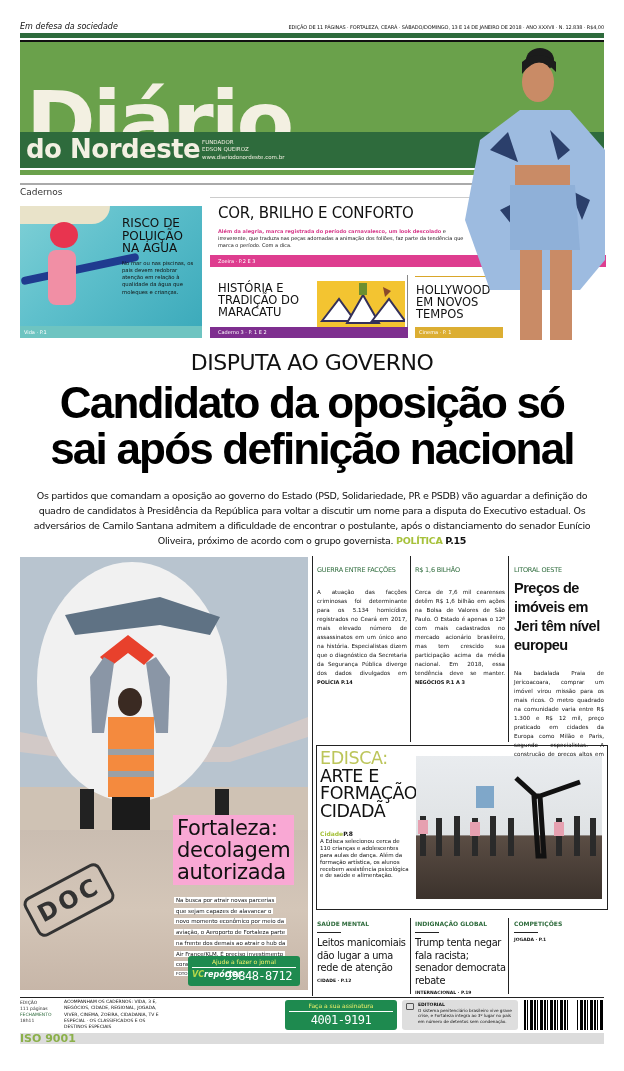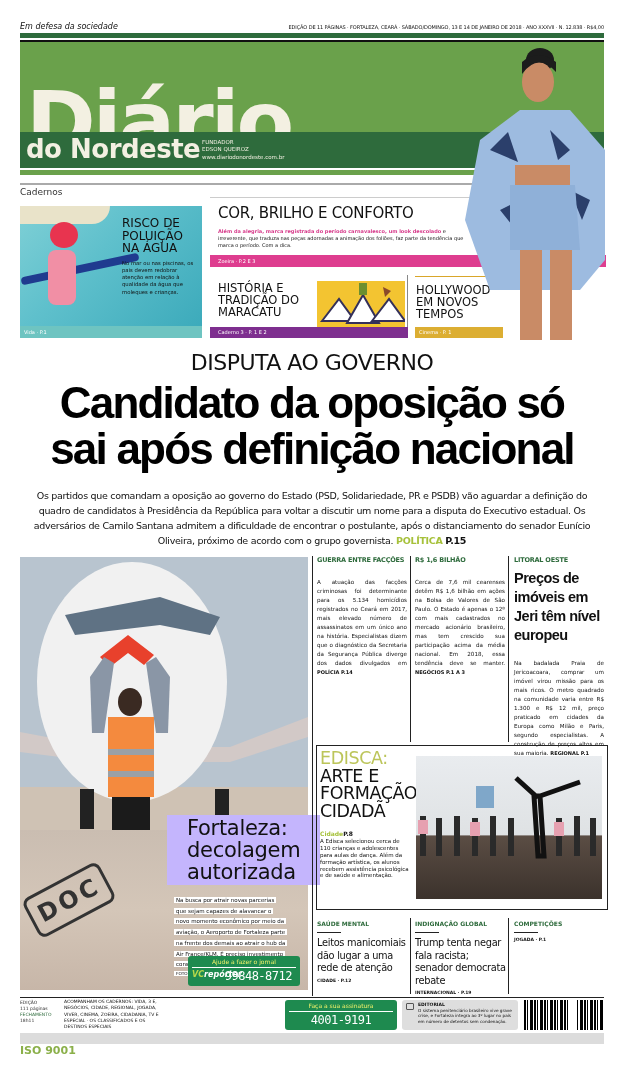--- a/index.html
+++ b/index.html
@@ -58,30 +58,30 @@
   .kicker { left: 0; top: 350px; width: 624px; text-align: center; font-size: 22px; color: #111; letter-spacing: -0.5px; }
   .headline { left: 0; top: 380px; width: 624px; text-align: center; font-family: "Liberation Sans", sans-serif;
     font-weight: bold; font-size: 44px; line-height: 46px; color: #000; letter-spacing: -1.8px; }
   .lead-text { left: 30px; top: 488px; width: 564px; text-align: center; font-size: 9.5px; line-height: 15px; color: #111; letter-spacing: -0.3px; }
   .lead-text .tag { color: #a6c13a; font-weight: bold; }
   .lead-text .pg { font-weight: bold; }
 
   
   .plane { left: 20px; top: 557px; width: 288px; height: 293px; overflow: hidden; background: #b4c0cc; }
   .tarmac { left: 20px; top: 830px; width: 288px; height: 160px; background: linear-gradient(180deg,#cabdb1 0%, #d4c6b8 50%, #c7b6a8 100%); }
-  .fort-title { left: 167px; top: 815px; background: #c4b5fd; padding: 2px 20px; font-size: 21px; line-height: 1.05; color: #111; letter-spacing: -0.3px; }
+  .fort-title { left: 173px; top: 815px; background: #f9a8d4; padding: 2px 4px; font-size: 21px; line-height: 1.05; color: #111; letter-spacing: -0.3px; }
   .fort-text { left: 174px; top: 895px; width: 132px; font-size: 5.5px; line-height: 1.95; color: #111; }
   .fort-text span { background: #fff; padding: 0 2px; }
   .fort-text .b { font-weight: bold; }
   .doc-stamp { left: 26px; top: 878px; width: 86px; height: 44px; border: 3px solid #333; border-radius: 8px;
     transform: rotate(-28deg); font-size: 24px; font-weight: bold; color: #333; text-align: center; line-height: 38px; letter-spacing: 3px; }
 
   
   .col-rule { width: 1px; background: #222; }
-  .col-kicker { font-size: 6.5px; font-weight: bold; color: #2e6b3c; letter-spacing: -0.2px; }
+  .col-kicker { font-size: 6.5px; font-weight: normal; color: #2e6b3c; letter-spacing: -0.2px; margin-top: 10px; }
   .col-head { font-family: "Liberation Sans", sans-serif; font-weight: bold; font-size: 14.5px; line-height: 19px; color: #111; letter-spacing: -0.5px; }
   .col-text { font-size: 5.6px; line-height: 9px; color: #111; text-align: justify; }
   .col-text .ref { font-weight: bold; font-size: 5px; }
 
   
   .edisca-box { left: 316px; top: 745px; width: 292px; height: 165px; border: 1px solid #222; }
   .edisca-title { left: 320px; top: 750px; font-size: 17.5px; line-height: 1.0; color: #111; letter-spacing: -0.4px; }
   .edisca-title .acc { color: #bcc55a; }
   .edisca-label { left: 320px; top: 830px; font-size: 6px; font-weight: bold; color: #a6c13a; }
   .edisca-label b { color: #111; }
@@ -108,21 +108,21 @@
   .vcdriver { position: absolute; left: 4px; top: 14px; font-size: 8px; font-weight: bold; font-style: italic; color: #fff; }
   .vcdriver .v { color: #b8d84a; }
   .foot-edit { left: 402px; top: 1000px; width: 116px; height: 30px; background: #dedede; border-radius: 3px; }
   .foot-edit-h { position: absolute; left: 16px; top: 2px; font-size: 4.5px; font-weight: bold; }
   .foot-edit-t { position: absolute; left: 16px; top: 8px; width: 96px; font-size: 4.2px; line-height: 1.3; }
   .foot-edit-ic { position: absolute; left: 4px; top: 3px; width: 8px; height: 7px; border: 1px solid #555; border-radius: 1px; }
   .barcode { left: 524px; top: 1000px; width: 80px; height: 30px;
     background: repeating-linear-gradient(90deg,#000 0 2px,#fff 2px 3px,#000 3px 4px,#fff 4px 6px,#000 6px 9px,#fff 9px 10px); }
   .barcode-gap { left: 568px; top: 1000px; width: 8px; height: 30px; background: #fff; }
   .iso-bar { left: 20px; top: 1033px; width: 584px; height: 11px; background: #dcdcdc; }
-  .iso-text { left: 20px; top: 1032px; font-size: 11px; font-weight: bold; color: #8bb04a; margin-top: 12px; }
+  .iso-text { left: 20px; top: 1032px; font-size: 11px; font-weight: bold; color: #8bb04a; }
 </style>
 </head>
 <body>
 
 <div class="abs topline">
   <span class="motto">Em defesa da sociedade</span>
   <span class="ed">EDIÇÃO DE 11 PÁGINAS · FORTALEZA, CEARÁ · SÁBADO/DOMINGO, 13 E 14 DE JANEIRO DE 2018 · ANO XXXVII · N. 12.838 · R$4,00</span>
 </div>
 <div class="abs greenbar-top"></div>
 <div class="abs blackline"></div>

